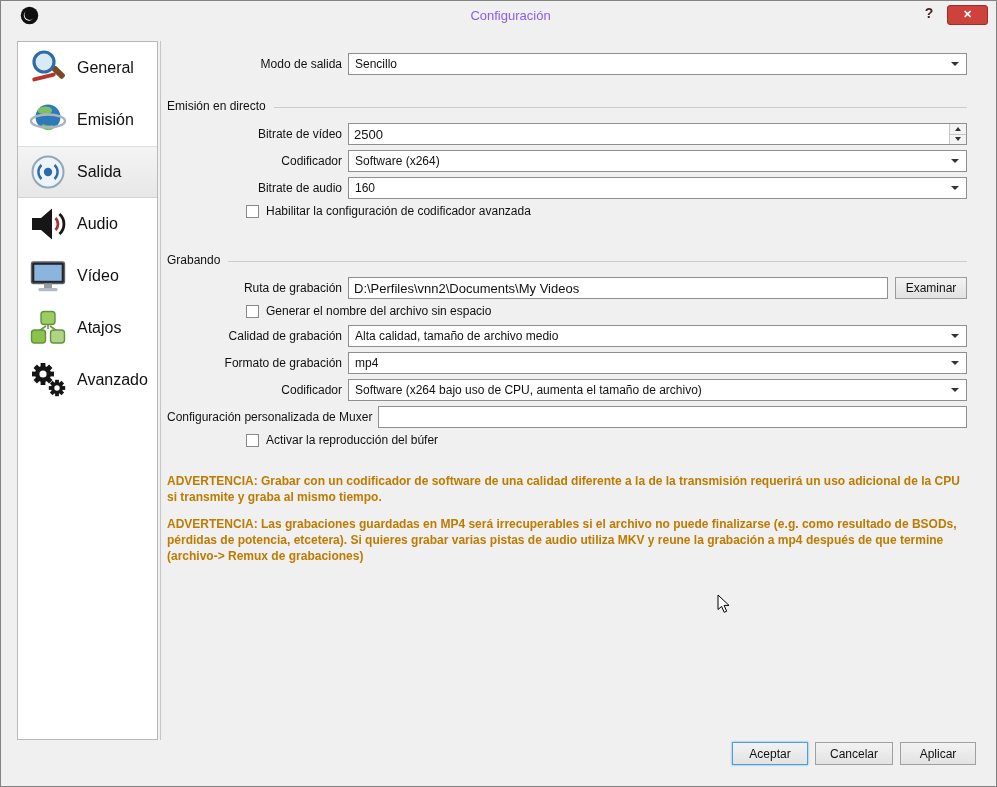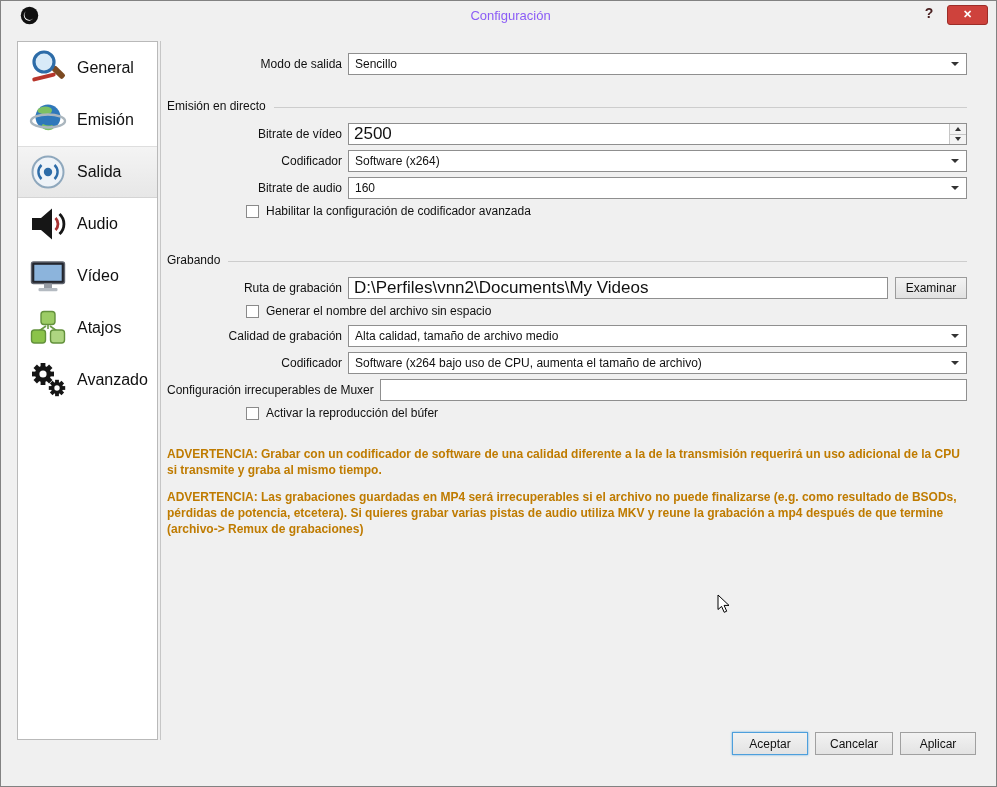--- a/index.html
+++ b/index.html
@@ -37,21 +37,21 @@
   .form-row { display: flex; align-items: center; margin-bottom: 5px; }
   .form-row .lbl { min-width: 175px; text-align: right; margin-right: 6px;
                    font-size: 12px; color: #101010; white-space: nowrap; }
   .ctrl { flex: 1; height: 22px; }
   .combo { position: relative; background: #fff; border: 1px solid #8f8f8f; display: flex;
            align-items: center; padding: 0 22px 0 6px; font-size: 12px; color: #111; }
   .combo .combo-text { white-space: nowrap; overflow: hidden; }
   .combo .arrow { position: absolute; right: 7px; top: 8px; width: 0; height: 0;
                   border-left: 4px solid transparent; border-right: 4px solid transparent;
                   border-top: 4px solid #333; }
-  .txt { background: #fff; border: 1px solid #8f8f8f; padding: 0 5px; font-size: 17px;
+  .txt { background: #fff; border: 1px solid #8f8f8f; padding: 0 5px; font-size: 13px;
          font-family: inherit; width: 100%; height: 22px; color: #111; }
   .spinwrap { position: relative; flex: 1; height: 22px; }
   .spinwrap input { padding-right: 22px; }
   .spinbtns { position: absolute; right: 1px; top: 1px; bottom: 1px; width: 17px;
               border-left: 1px solid #c6c6c6; display: flex; flex-direction: column; }
   .spinbtn { flex: 1; display: flex; align-items: center; justify-content: center; background: #f3f3f3; }
   .spinbtn.up { border-bottom: 1px solid #c6c6c6; }
   .tri-up { width: 0; height: 0; border-left: 3.5px solid transparent;
             border-right: 3.5px solid transparent; border-bottom: 4px solid #333; }
   .tri-down { width: 0; height: 0; border-left: 3.5px solid transparent;
@@ -69,21 +69,21 @@
 
   .ctrlgroup { flex: 1; display: flex; gap: 7px; height: 22px; }
   .browse-btn { flex: 0 0 72px; height: 22px; background: linear-gradient(#f3f3f3, #e1e1e1);
                 border: 1px solid #9b9b9b; font-size: 12px; font-family: inherit; color: #111; }
 
   .warnings { margin-top: 27px; }
   .warning { color: #bf7b00; font-weight: bold; font-size: 12px; line-height: 1.33;
              margin: 0 2px 11px 0; }
 
   
-  .footer { position: absolute; right: 20px; bottom: 31px; display: flex; gap: 7px; }
+  .footer { position: absolute; right: 20px; bottom: 21px; display: flex; gap: 7px; }
   .btn { min-width: 76px; height: 23px; padding: 0 14px;
          background: linear-gradient(#f2f2f2, #e3e3e3); border: 1px solid #a0a0a0;
          font-size: 12px; font-family: inherit; color: #111; }
   .btn.primary { border: 1px solid #4d9fdc; box-shadow: 0 0 2px rgba(77,159,220,.85); }
 
   .cursor { position: absolute; left: 716px; top: 593px; width: 13px; height: 20px; }
 </style>
 </head>
 <body>
 
@@ -264,31 +264,38 @@
     </div>
 
     <div class="form-row">
       <span class="lbl">Calidad de grabación</span>
       <div class="ctrl combo">
         <span class="combo-text">Alta calidad, tamaño de archivo medio</span>
         <span class="arrow"></span>
       </div>
     </div>
 
+    <div class="form-row">
+      <span class="lbl">Formato de grabación</span>
+      <div class="ctrl combo">
+        <span class="combo-text">mp4</span>
+        <span class="arrow"></span>
+      </div>
+    </div>
 
     <div class="form-row">
       <span class="lbl">Codificador</span>
       <div class="ctrl combo">
         <span class="combo-text">Software (x264 bajo uso de CPU, aumenta el tamaño de archivo)</span>
         <span class="arrow"></span>
       </div>
     </div>
 
     <div class="form-row">
-      <span class="lbl">Configuración irrecuperables de Muxer</span>
+      <span class="lbl">Configuración personalizada de Muxer</span>
       <input class="txt" style="flex: 1 1 0%; width: auto;" value="">
     </div>
 
     <div class="check-row">
       <span class="checkbox"></span>
       <span class="check-label">Activar la reproducción del búfer</span>
     </div>
 
     <div class="warnings">
       <p class="warning">ADVERTENCIA: Grabar con un codificador de software de una calidad diferente a la de la transmisión requerirá un uso adicional de la CPU si transmite y graba al mismo tiempo.</p>

